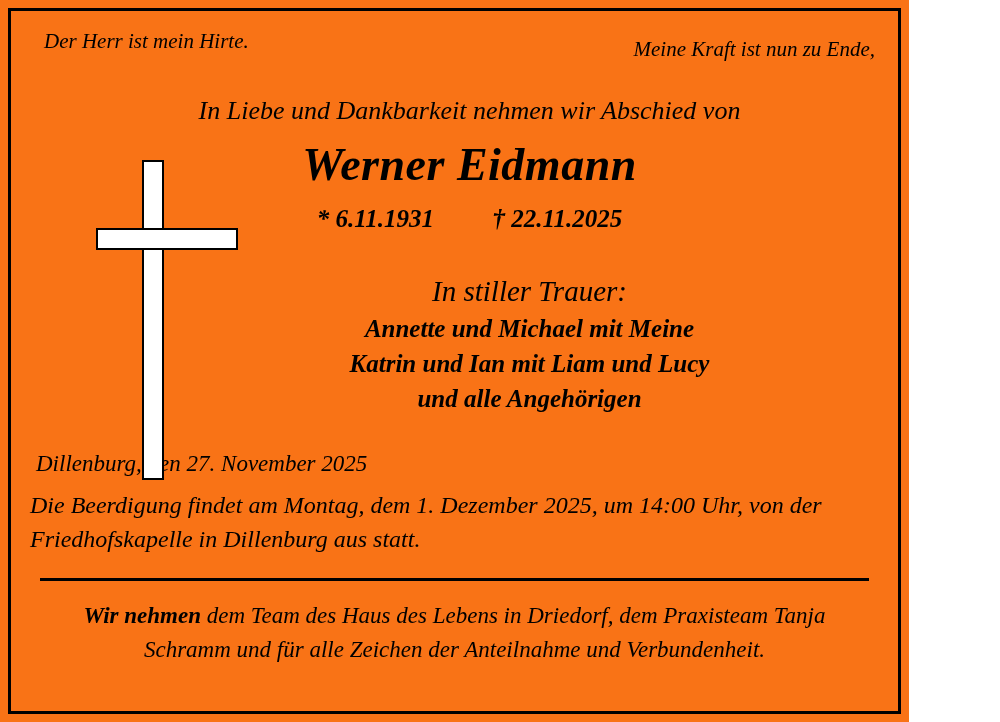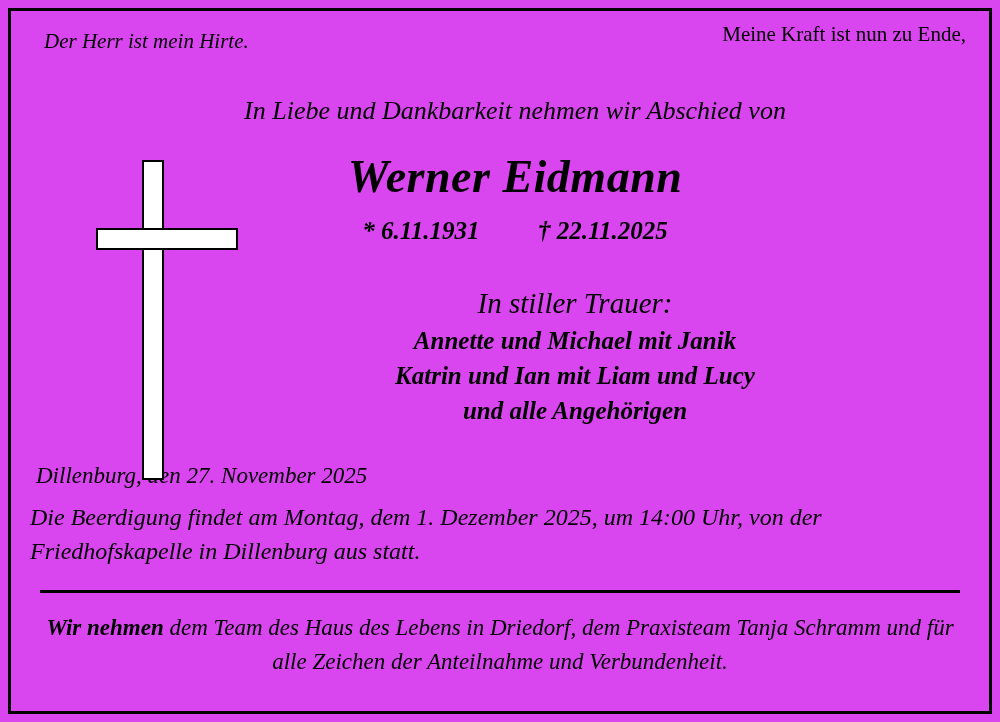--- a/index.html
+++ b/index.html
@@ -6,24 +6,24 @@
     margin: 0;
     padding: 0;
     background: #ffffff;
   }
   body {
     font-family: "Liberation Serif", serif;
     color: #000000;
   }
   #page {
     position: relative;
-    width: 1000px;
+    width: 909px;
     height: 722px;
     box-sizing: border-box;
-    background: #d946ef;
+    background: #f97316;
     overflow: hidden;
   }
   .outer-border {
     position: absolute;
     left: 8px;
     top: 8px;
     right: 8px;
     bottom: 8px;
     border: 3px solid #000000;
     box-sizing: border-box;
@@ -49,41 +49,42 @@
     font-style: italic;
     font-size: 21px;
     line-height: 1.32;
   }
   .verse-left .line2 {
     display: block;
   }
   .verse-right {
     position: absolute;
     right: 12px;
-    top: 1px;
+    top: 16px;
     text-align: right;
+    font-style: italic;
     font-size: 21px;
     line-height: 1.32;
   }
 
   
   .lead {
     text-align: center;
     font-style: italic;
     font-size: 26px;
     margin-top: 14px;
     padding-left: 30px;
   }
   .name {
     text-align: center;
     font-style: italic;
     font-weight: bold;
     font-size: 46px;
     letter-spacing: 0.5px;
-    margin-top: 24px;
+    margin-top: 12px;
     padding-left: 30px;
   }
   .dates {
     text-align: center;
     font-style: italic;
     font-weight: bold;
     font-size: 25px;
     margin-top: 14px;
     padding-left: 30px;
   }
@@ -216,21 +217,21 @@
     </div>
 
     <div class="cross">
       <div class="vert"></div>
       <div class="horiz"></div>
       <div class="patch"></div>
     </div>
 
     <div class="mourn">
       <div class="m-intro">In stiller Trauer:</div>
-      <div class="m-bold">Annette und Michael mit Janik</div>
+      <div class="m-bold">Annette und Michael mit Meine</div>
       <div class="m-bold">Katrin und Ian mit Liam und Lucy</div>
       <div class="m-last">und alle Angehörigen</div>
     </div>
 
     <div class="place">Dillenburg, den 27. November 2025</div>
 
     <div class="funeral">Die Beerdigung findet am Montag, dem 1. Dezember 2025, um 14:00 Uhr, von der Friedhofskapelle in Dillenburg aus statt.</div>
 
     <div class="rule"></div>
 

